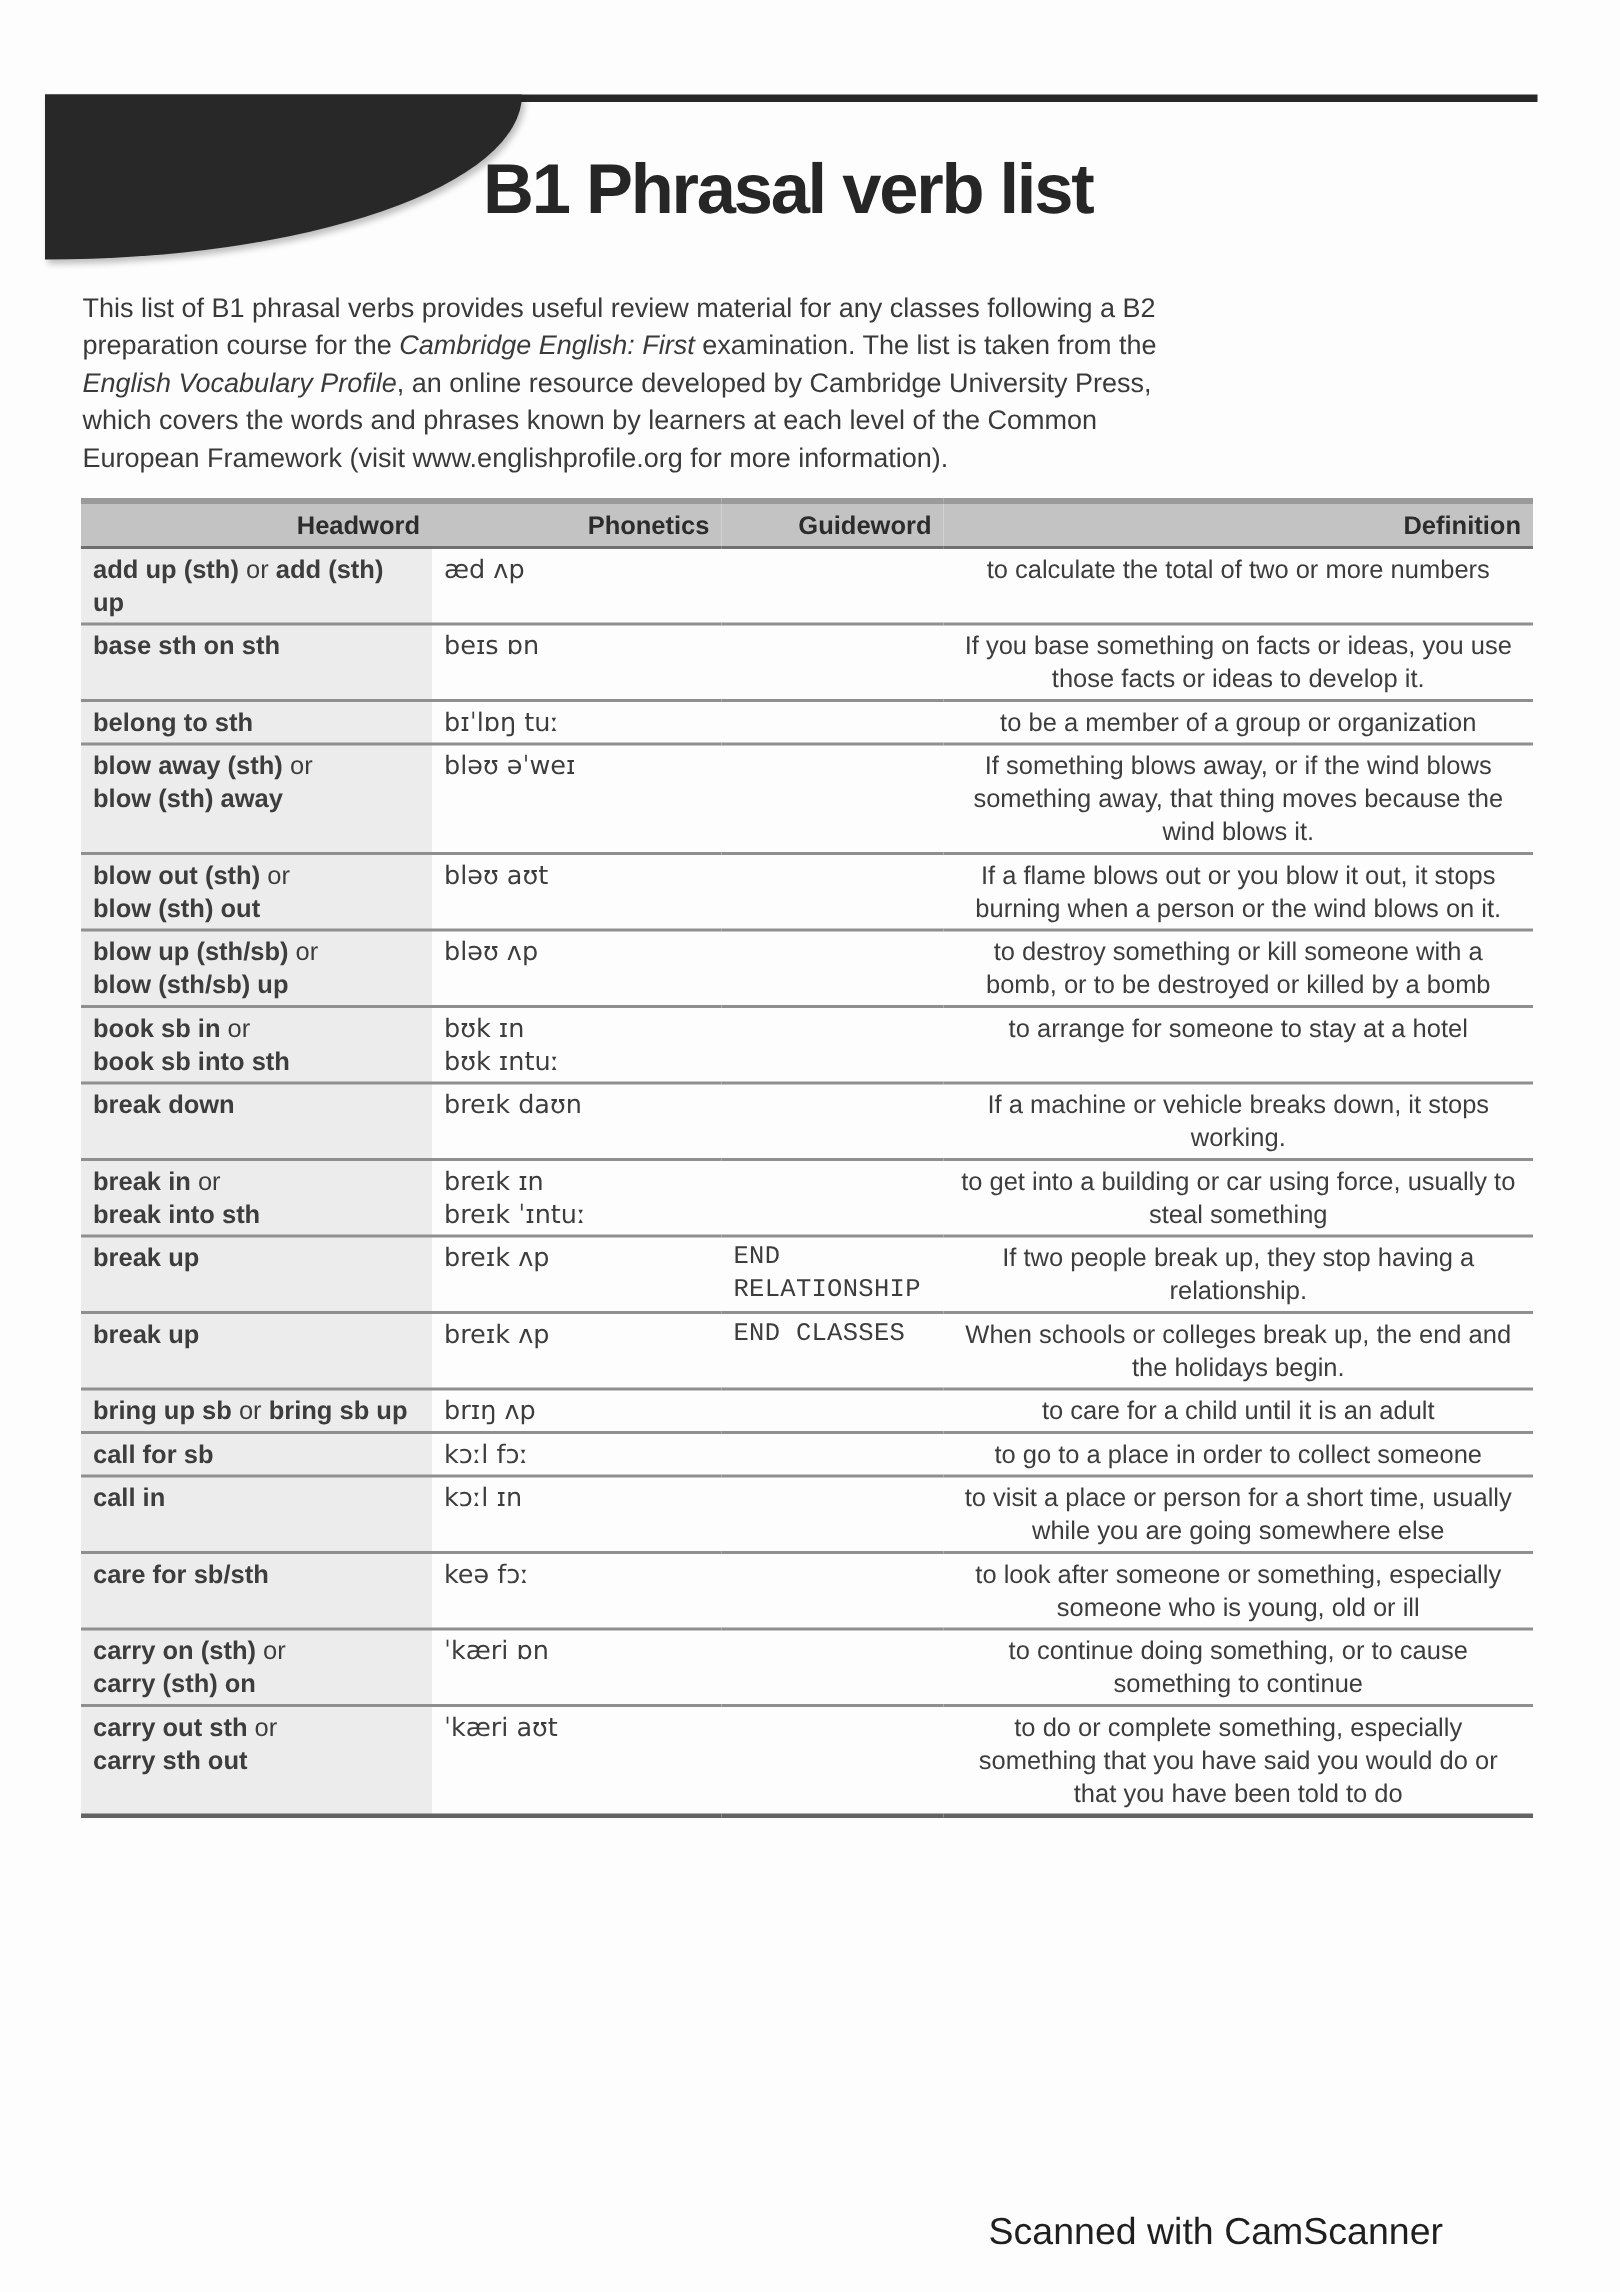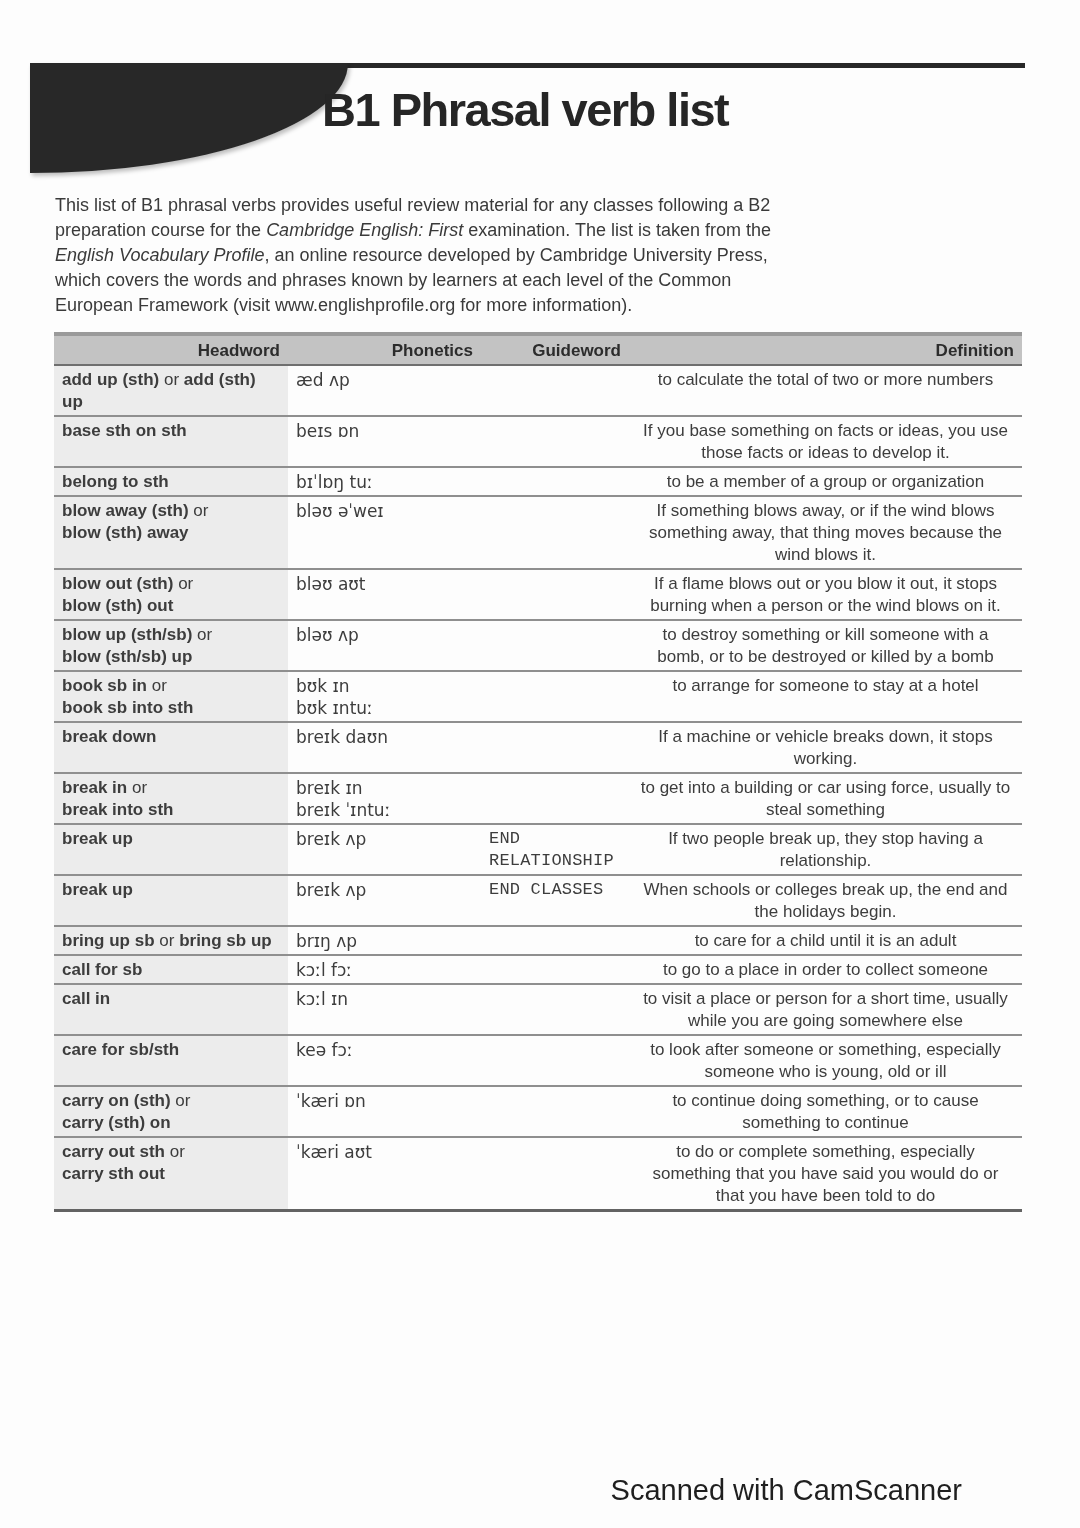--- a/index.html
+++ b/index.html
@@ -11,21 +11,21 @@
     position: absolute; left: 30px; top: 63px;
     width: 995px; height: 5px; background: #282828;
   }
   .banner-blob {
     position: absolute; left: 30px; top: 63px;
     width: 318px; height: 110px; background: #282828;
     border-bottom-right-radius: 100% 100%;
     box-shadow: 2px 3px 4px rgba(0,0,0,0.25);
   }
   .page-title {
-    position: absolute; left: 322px; top: 82px;
+    position: absolute; left: 322px; top: 98px;
     font-size: 47px; font-weight: bold; letter-spacing: -1.5px;
     color: #262626;
   }
 
   
   .intro {
     position: absolute; left: 55px; top: 193px; width: 757px;
     font-size: 18px; line-height: 25px; color: #3a3a3a;
   }
 
@@ -53,21 +53,21 @@
   table.pv tr:first-child td { border-top: none; }
   td.headword { background: #ececec; font-weight: normal; color: #2c2c2c; }
   td.headword b { font-weight: bold; }
   td.phonetics { font-family: "DejaVu Sans", sans-serif; font-size: 16px; color: #333; }
   td.guideword { font-size: 16.5px; color: #3f3f3f; letter-spacing: 0.2px; font-family: Liberation Mono, monospace; }
   td.definition { color: #3c3c3c; text-align: center; }
 
   
   .watermark {
     position: absolute; top: 1474px; right: 118px;
-    font-size: 29px; color: #1f1f1f;
+    font-size: 25px; color: #1f1f1f;
   }
 </style>
 </head>
 <body>
 
 <div>
 
   <div class="banner-line"></div>
   <div class="banner-blob"></div>
   <h1 class="page-title">B1 Phrasal verb list</h1>

